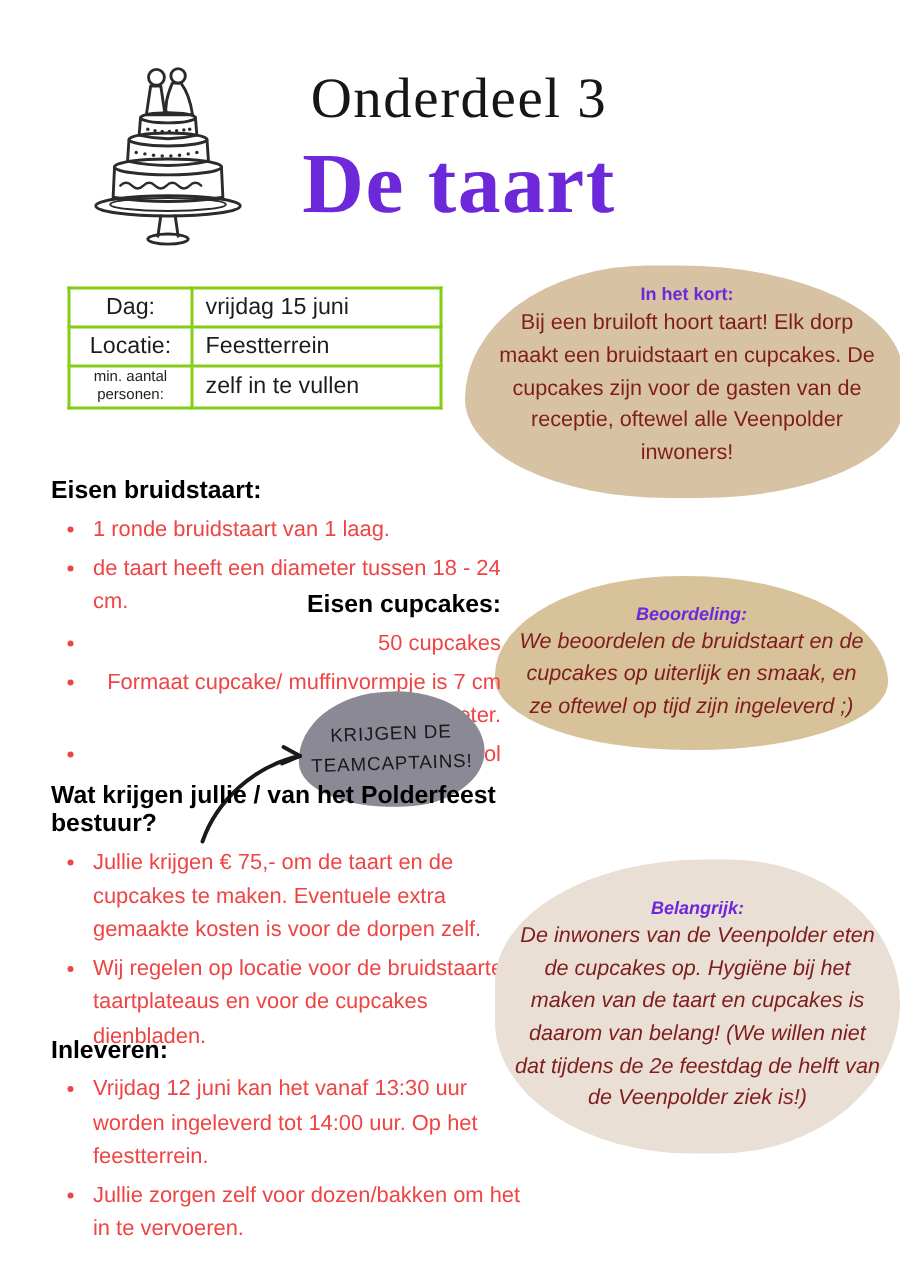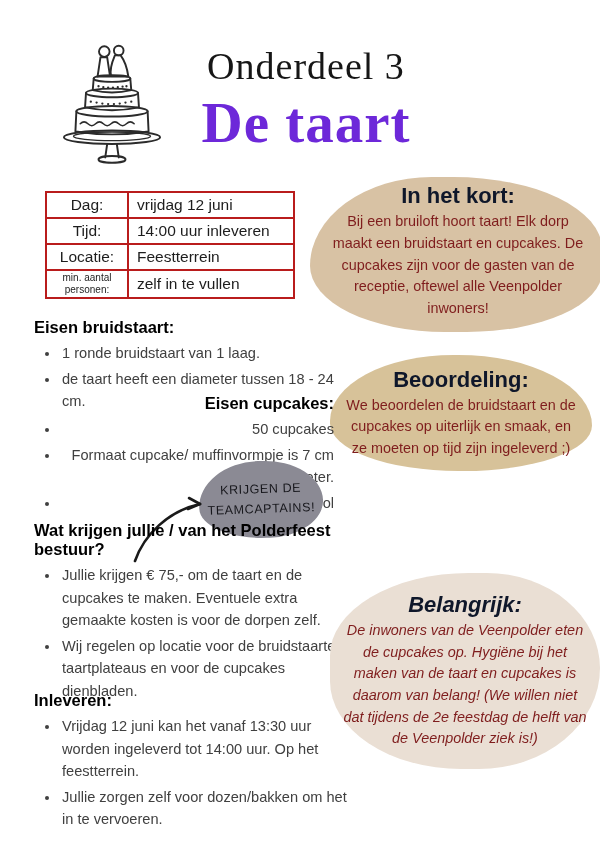--- a/index.html
+++ b/index.html
@@ -25,47 +25,48 @@
     font-family: "Liberation Serif", serif;
     font-size: 57px; font-weight: 600; color: #6d28d9; margin-top: 2px; letter-spacing: 1px;
   }
 
   
   .info-table {
     position: absolute; left: 45px; top: 191px;
     border-collapse: collapse; background: #fff;
   }
   .info-table td {
-    border: 2px solid #b91c1c;
+    border: 2px solid #84cc16;
     height: 26px;
     font-size: 15.5px;
     color: #1d1d1d;
   }
   .info-table td.lbl { width: 82px; text-align: center; padding: 1px 4px; }
   .info-table td.val { width: 166px; padding: 1px 4px 1px 8px; }
   .info-table tr.small-row td.lbl { font-size: 10px; line-height: 1.2; text-align: center; }
 
   
   .blob {
     position: absolute;
     display: flex; flex-direction: column; justify-content: center; align-items: center;
     text-align: center;
   }
-  .blob .blob-heading { font-weight: bold; font-size: 22px; color: #0f172a; margin-bottom: 2px; }
+  .blob .blob-heading { font-weight: bold; font-size: 12px; color: #6d28d9; margin-bottom: 2px; }
   .blob .blob-body { font-size: 14.4px; line-height: 1.5; color: #7f1d1d; }
 
   .blob-kort {
     left: 310px; top: 177px; width: 292px; height: 155px;
     padding: 14px 16px 20px 20px;
     border-radius: 45% 55% 50% 50% / 62% 50% 42% 46%;
   }
   .blob-beoordeling {
-    left: 330px; top: 355px; width: 262px; height: 116px;
+    left: 330px; top: 384px; width: 262px; height: 116px;
     padding: 6px 12px;
     border-radius: 48% 52% 50% 50% / 58% 62% 40% 42%;
+    font-style: italic;
   }
   .blob-belangrijk {
     left: 330px; top: 573px; width: 270px; height: 196px;
     padding: 8px 12px;
     border-radius: 55% 45% 48% 52% / 45% 52% 55% 48%;
   }
   .blob-teamcaptains {
     left: 199px; top: 461px; width: 124px; height: 77px;
     padding: 6px;
     border-radius: 50% 50% 45% 55% / 60% 55% 48% 42%;
@@ -73,21 +74,21 @@
   }
   .blob-teamcaptains .tc-line {
     font-size: 12.5px; letter-spacing: 0.6px; line-height: 1.55;
     color: #17171c; text-transform: uppercase; font-weight: 500; white-space: nowrap;
   }
 
   
   .section { position: absolute; left: 34px; }
   .section .sec-heading { font-size: 16.5px; font-weight: bold; color: #000; margin-bottom: 5px; }
   .section ul { list-style: disc; padding-left: 26px; margin: 0; }
-  .section li { font-size: 14.6px; line-height: 1.55; margin-bottom: 3px; padding-left: 2px; color: #404040; }
+  .section li { font-size: 14.6px; line-height: 1.55; margin-bottom: 3px; padding-left: 2px; color: #ef4444; }
 
   .sec-bruidstaart { top: 318px; width: 314px; }
   .sec-cupcakes    { top: 394px; width: 300px; text-align: right; }
   .sec-watkrijgen  { top: 521px; width: 324px; }
   .sec-inleveren   { top: 691px; width: 320px; }
 
   
   .arrow-annotation { position: absolute; left: 110px; top: 487px; width: 120px; height: 86px; pointer-events: none; }
 </style>
 </head>
@@ -142,25 +143,21 @@
 
   <div class="title-block">
     <div class="subtitle">Onderdeel 3</div>
     <div class="main-title">De taart</div>
   </div>
 
   <table class="info-table">
     <tbody>
         <tr>
       <td class="lbl">Dag:</td>
-      <td class="val">vrijdag 12 juni</td>
-    </tr>
-    <tr>
-      <td class="lbl">Tijd:</td>
-      <td class="val">14:00 uur inleveren</td>
+      <td class="val">vrijdag 15 juni</td>
     </tr>
     <tr>
       <td class="lbl">Locatie:</td>
       <td class="val">Feestterrein</td>
     </tr>
     <tr class="small-row">
       <td class="lbl">min. aantal personen:</td>
       <td class="val">zelf in te vullen</td>
     </tr>
   </tbody>
@@ -174,21 +171,21 @@
   <div class="section sec-bruidstaart">
     <div class="sec-heading">Eisen bruidstaart:</div>
     <ul>
       <li>1 ronde bruidstaart van 1 laag.</li>
       <li>de taart heeft een diameter tussen 18 - 24 cm.</li>
     </ul>
   </div>
 
   <div class="blob blob-beoordeling" style="background-color: rgb(215, 194, 153);">
     <div class="blob-heading">Beoordeling:</div>
-    <div class="blob-body">We beoordelen de bruidstaart en de cupcakes op uiterlijk en smaak, en ze moeten op tijd zijn ingeleverd ;)</div>
+    <div class="blob-body">We beoordelen de bruidstaart en de cupcakes op uiterlijk en smaak, en ze oftewel op tijd zijn ingeleverd ;)</div>
   </div>
 
   <div class="section sec-cupcakes">
     <div class="sec-heading">Eisen cupcakes:</div>
     <ul>
       <li>50 cupcakes</li>
       <li>Formaat cupcake/ muffinvormpje is 7 cm diameter.</li>
       <li>bevat geen alcohol</li>
     </ul>
   </div>

